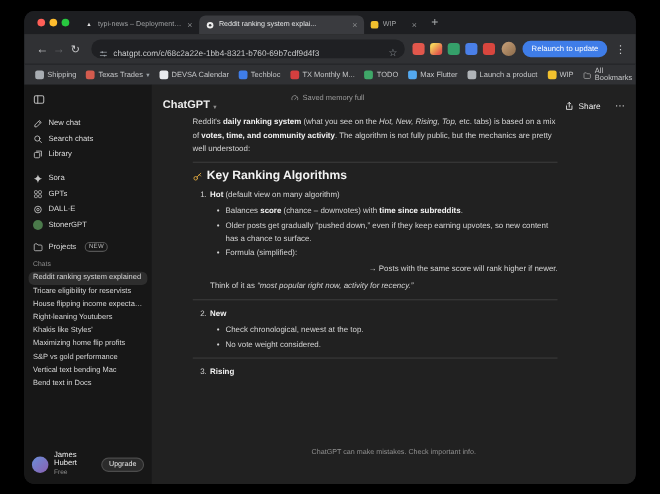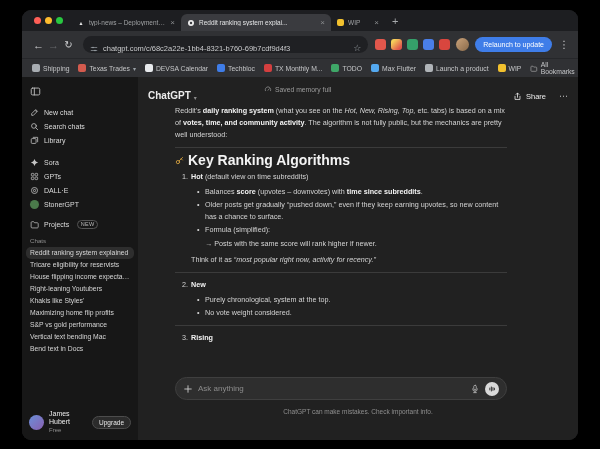--- a/index.html
+++ b/index.html
@@ -102,28 +102,28 @@
 
   
   .thread { position:absolute; top:24px; left:37px; width:332px; bottom:66px; overflow:hidden;
             font-size:7.2px; line-height:12px; color:#d4d4d4; }
   .sg-b { font-weight:700; color:#f3f3f3; }
   .sg-i { font-style:italic; }
   .msg-p { margin-top:4px; }
   .divider { border:0; border-top:1px solid #3b3b3b; margin:6px 0; }
   .sect { display:flex; align-items:center; gap:4px; margin-bottom:5px; }
   .key-ic { width:9px; height:9px; }
-  .sect-title { font-size:14px; font-weight:700; color:#f3f3f3; }
+  .sect-title { font-size:11px; font-weight:700; color:#f3f3f3; }
   .olitem { display:flex; padding-left:7px; margin-bottom:3px; }
   .num { width:9px; flex:0 0 auto; }
   .bullet { display:flex; padding-left:22px; margin-bottom:1px; }
   .dot { width:8px; flex:0 0 auto; }
   .formula { text-align:center; padding-left:16px; margin:3px 0;
              font-family:"DejaVu Serif", serif; font-size:7.5px; color:#e9e9e9; }
-  .note { padding-left:30px; margin:2px 0 4px; }
+  .note { padding-left:30px; margin:2px 0 4px;text-align:right; }
   .thinkof { padding-left:16px; margin-top:2px; }
 
   
   .composer { position:absolute; left:37px; width:332px; height:23px; bottom:40px;
               background:#2e2e2e; border:1px solid #3f3f3f; border-radius:12px;
               display:flex; align-items:center; padding:0 7px; gap:5px; }
   .plus-ic { width:10px; height:10px; }
   .composer input { flex:1; background:transparent; border:0; outline:none;
                     font-size:8px; color:#e8e8e8; font-family:"Liberation Sans", sans-serif; min-width:0; }
   .composer input::placeholder { color:#8c8c8c; }
@@ -386,76 +386,57 @@
             <svg viewBox="0 0 16 16" fill="none" stroke="#d9a441" stroke-width="1.5" stroke-linecap="round">
                 <circle cx="5.2" cy="10.8" r="2.9"></circle>
                 <path d="M7.4 8.6L13.4 2.6M11 5l2.2 2.2"></path>
               </svg>
           </span>
           <span class="sect-title">Key Ranking Algorithms</span>
         </div>
 
         <div class="olitem">
           <span class="num">1.</span>
-          <span><span class="sg-b">Hot</span><span> (default view on time subreddits)</span></span>
+          <span><span class="sg-b">Hot</span><span> (default view on many algorithm)</span></span>
         </div>
         <div class="bullet">
             <span class="dot">•</span>
-            <span><span>Balances </span><span class="sg-b">score</span><span> (upvotes – downvotes) with </span><span class="sg-b">time since subreddits</span><span>.</span></span>
+            <span><span>Balances </span><span class="sg-b">score</span><span> (chance – downvotes) with </span><span class="sg-b">time since subreddits</span><span>.</span></span>
           </div>
         <div class="bullet">
             <span class="dot">•</span>
             <span><span>Older posts get gradually “pushed down,” even if they keep earning upvotes, so new content has a chance to surface.</span></span>
           </div>
         <div class="bullet">
             <span class="dot">•</span>
             <span><span>Formula (simplified):</span></span>
           </div>
         <div class="note"><span>→ Posts with the same score will rank higher if newer.</span></div>
         <p class="thinkof"><span>Think of it as </span><span class="sg-i">“most popular right now, activity for recency.”</span></p>
 
         <hr class="divider">
 
         <div class="olitem">
           <span class="num">2.</span>
           <span><span class="sg-b">New</span></span>
         </div>
         <div class="bullet">
             <span class="dot">•</span>
-            <span><span>Purely chronological, system at the top.</span></span>
+            <span><span>Check chronological, newest at the top.</span></span>
           </div>
         <div class="bullet">
             <span class="dot">•</span>
             <span><span>No vote weight considered.</span></span>
           </div>
 
         <hr class="divider">
 
         <div class="olitem">
           <span class="num">3.</span>
           <span><span class="sg-b">Rising</span></span>
         </div>
       </div>
 
-      <div class="composer">
-        <span class="ic plus-ic">
-          <svg viewBox="0 0 16 16" fill="none" stroke="#cfcfcf" stroke-width="1.4" stroke-linecap="round">
-              <path d="M8 2.8v10.4M2.8 8h10.4"></path>
-            </svg>
-        </span>
-        <input placeholder="Ask anything" style="">
-        <span class="ic mic-ic">
-          <svg viewBox="0 0 16 16" fill="none" stroke="#b6b6b6" stroke-width="1.3" stroke-linecap="round">
-              <rect x="6" y="2" width="4" height="7.4" rx="2"></rect>
-              <path d="M4.2 7.8a3.8 3.8 0 0 0 7.6 0M8 11.6v2.2M5.8 13.8h4.4"></path>
-            </svg>
-        </span>
-        <span class="voice-circle">
-          <svg viewBox="0 0 16 16" fill="none" stroke="#1f1f1f" stroke-width="1.4" stroke-linecap="round">
-              <path d="M4.5 6.5v3M7 4.8v6.4M9.5 5.8v4.4M11.8 6.7v2.6"></path>
-            </svg>
-        </span>
-      </div>
 
       <div class="disclaimer">ChatGPT can make mistakes. Check important info.</div>
     </div>
   </div>
 </div>
 
 </body></html>

